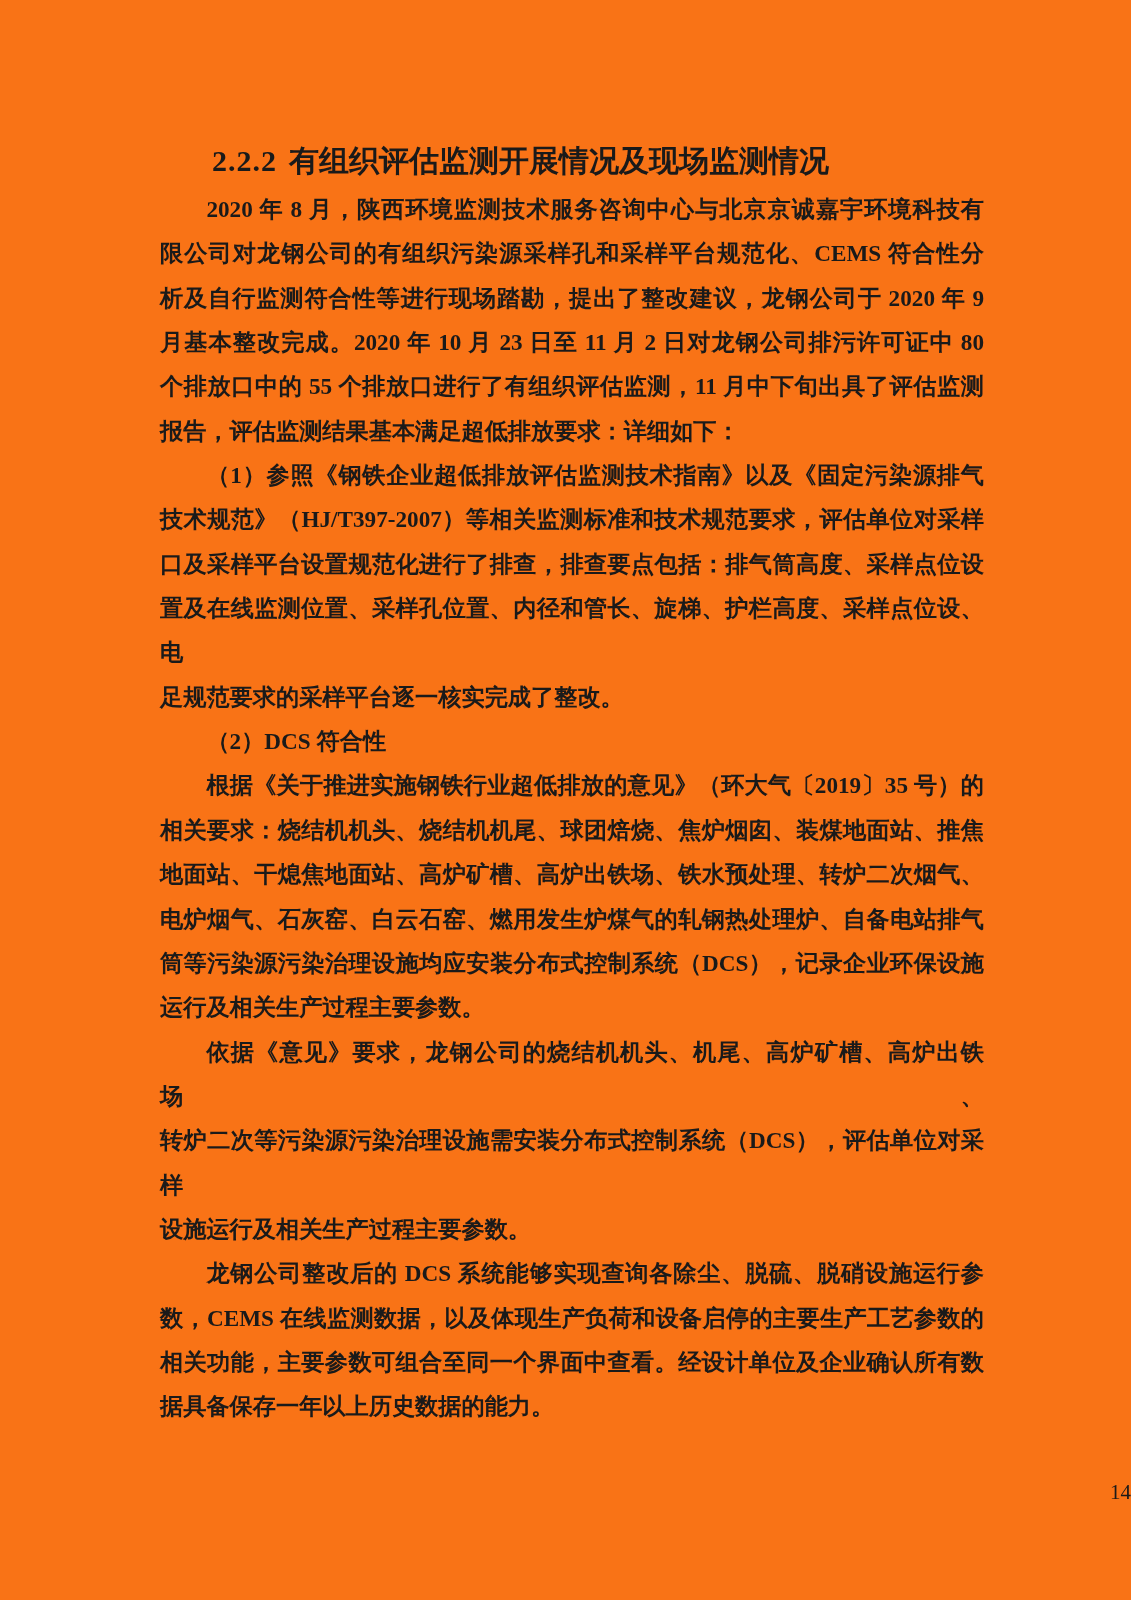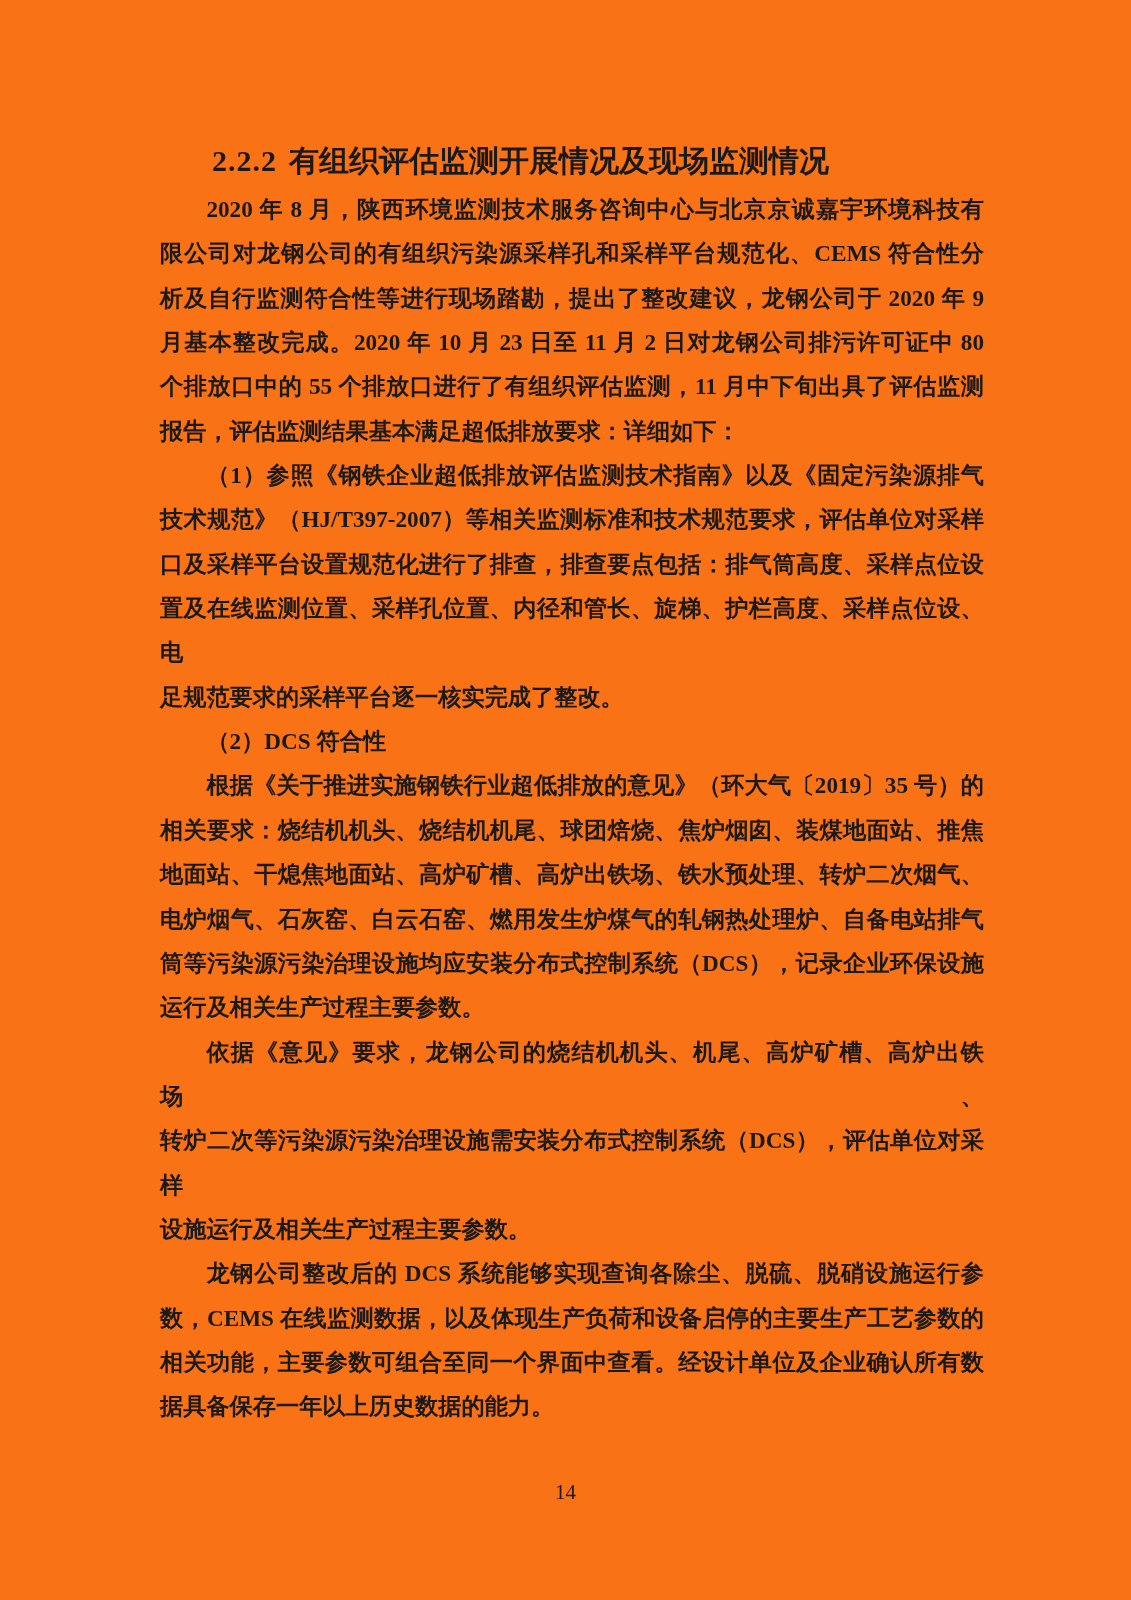--- a/index.html
+++ b/index.html
@@ -53,21 +53,21 @@
     text-indent: 2em;
   }
   .line.para-end {
     text-align-last: left;
   }
   .page-number {
     position: absolute;
     left: 0;
     top: 1477px;
     width: 100%;
-    text-align: center;
+    text-align: right;
     font-size: 21px;
     line-height: 30px;
   }
 </style>
 </head>
 <body>
 
 <div class="page" style="background: #f97316; color: rgb(26, 26, 26);">
 
   <div class="heading">

